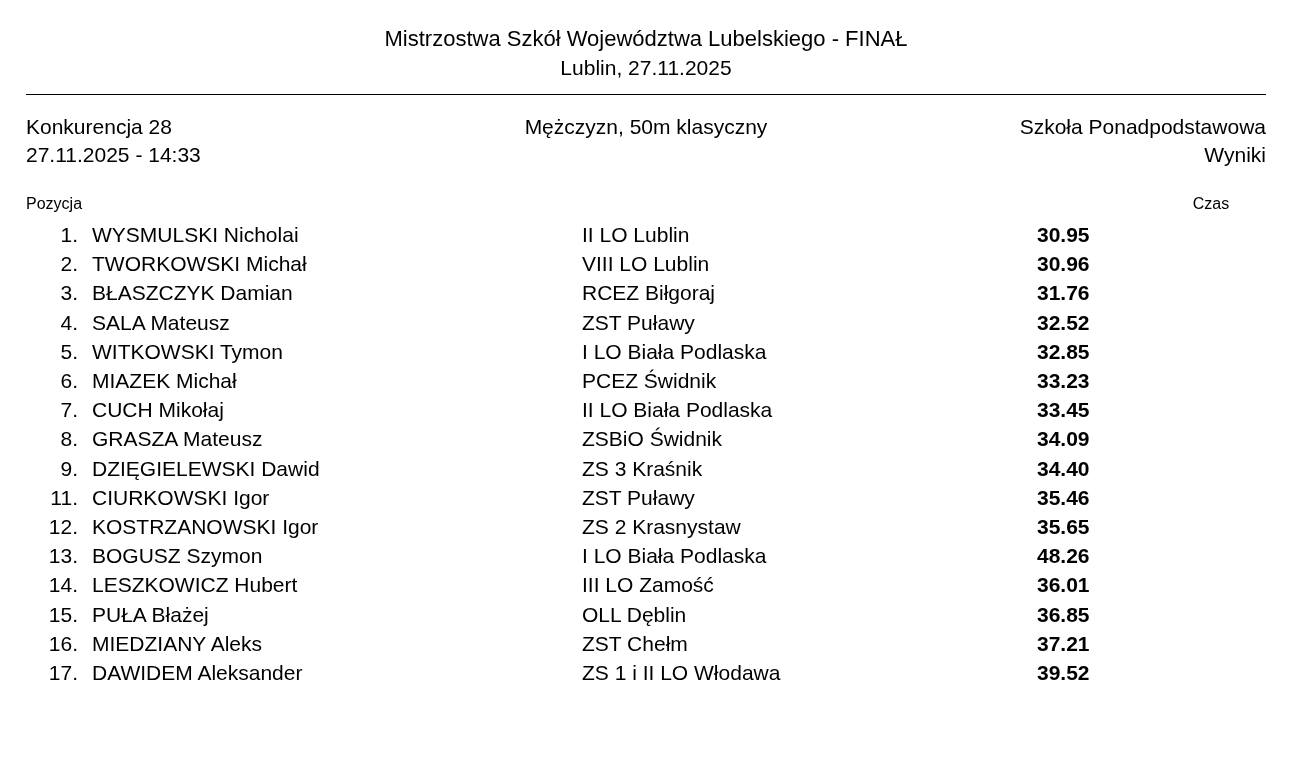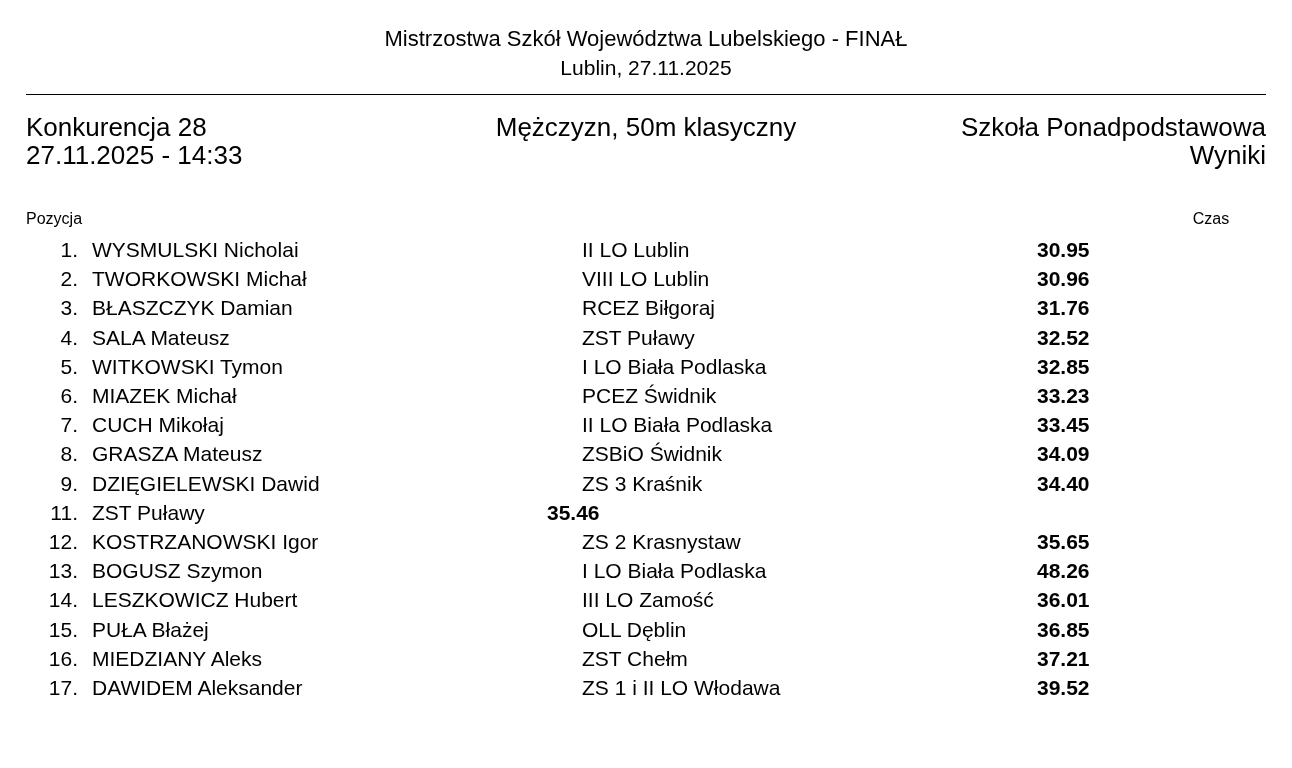--- a/index.html
+++ b/index.html
@@ -35,39 +35,39 @@
   }
   .rule {
     border-bottom: 1.5px solid #000;
     margin-top: 12px;
   }
   .event-bar {
     display: flex;
     justify-content: space-between;
     align-items: flex-start;
     margin-top: 18px;
-    font-size: 26px;
+    font-size: 21px;
     line-height: 28px;
   }
   .event-left {
     text-align: left;
     width: 33%;
   }
   .event-center {
     text-align: center;
     width: 34%;
     padding-top: 0;
   }
   .event-right {
     text-align: right;
     width: 33%;
   }
   .col-head {
     display: flex;
-    margin-top: 40px;
+    margin-top: 25px;
     font-size: 16px;
     line-height: 20px;
   }
   .col-head .ch-pos {
     width: 70px;
     text-align: left;
   }
   .col-head .ch-spacer {
     flex: 1;
   }
@@ -188,20 +188,21 @@
         <div class="c-time">34.09</div>
       </div>
       <div class="row">
         <div class="c-place">9.</div>
         <div class="c-name">DZIĘGIELEWSKI Dawid</div>
         <div class="c-club">ZS 3 Kraśnik</div>
         <div class="c-time">34.40</div>
       </div>
       <div class="row">
         <div class="c-place">11.</div>
+        <div class="c-name">CIURKOWSKI Igor</div>
         <div class="c-club">ZST Puławy</div>
         <div class="c-time">35.46</div>
       </div>
       <div class="row">
         <div class="c-place">12.</div>
         <div class="c-name">KOSTRZANOWSKI Igor</div>
         <div class="c-club">ZS 2 Krasnystaw</div>
         <div class="c-time">35.65</div>
       </div>
       <div class="row">

